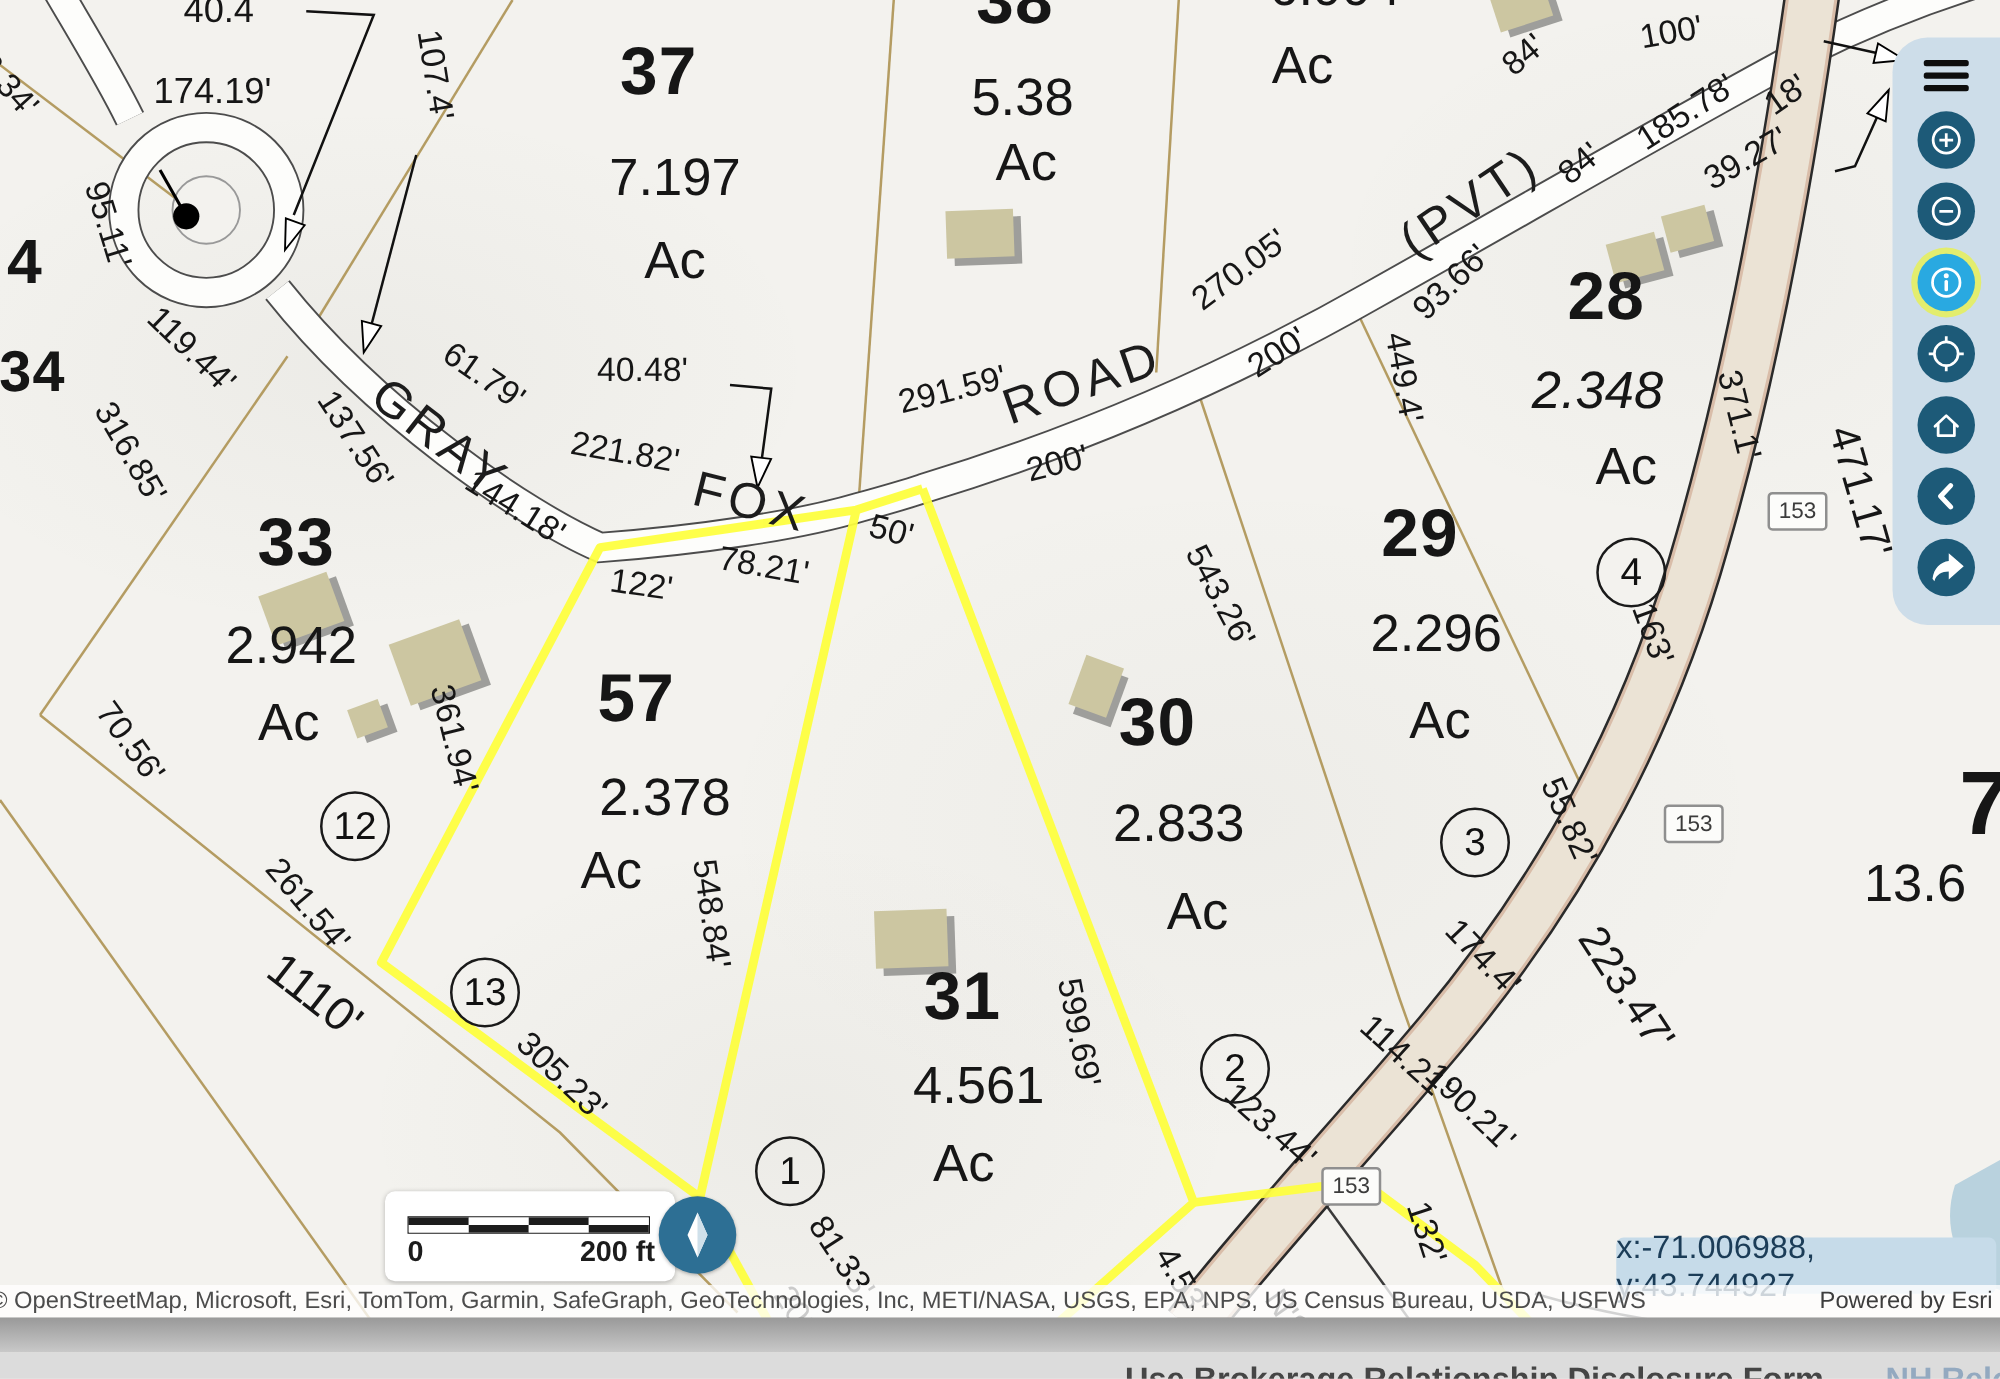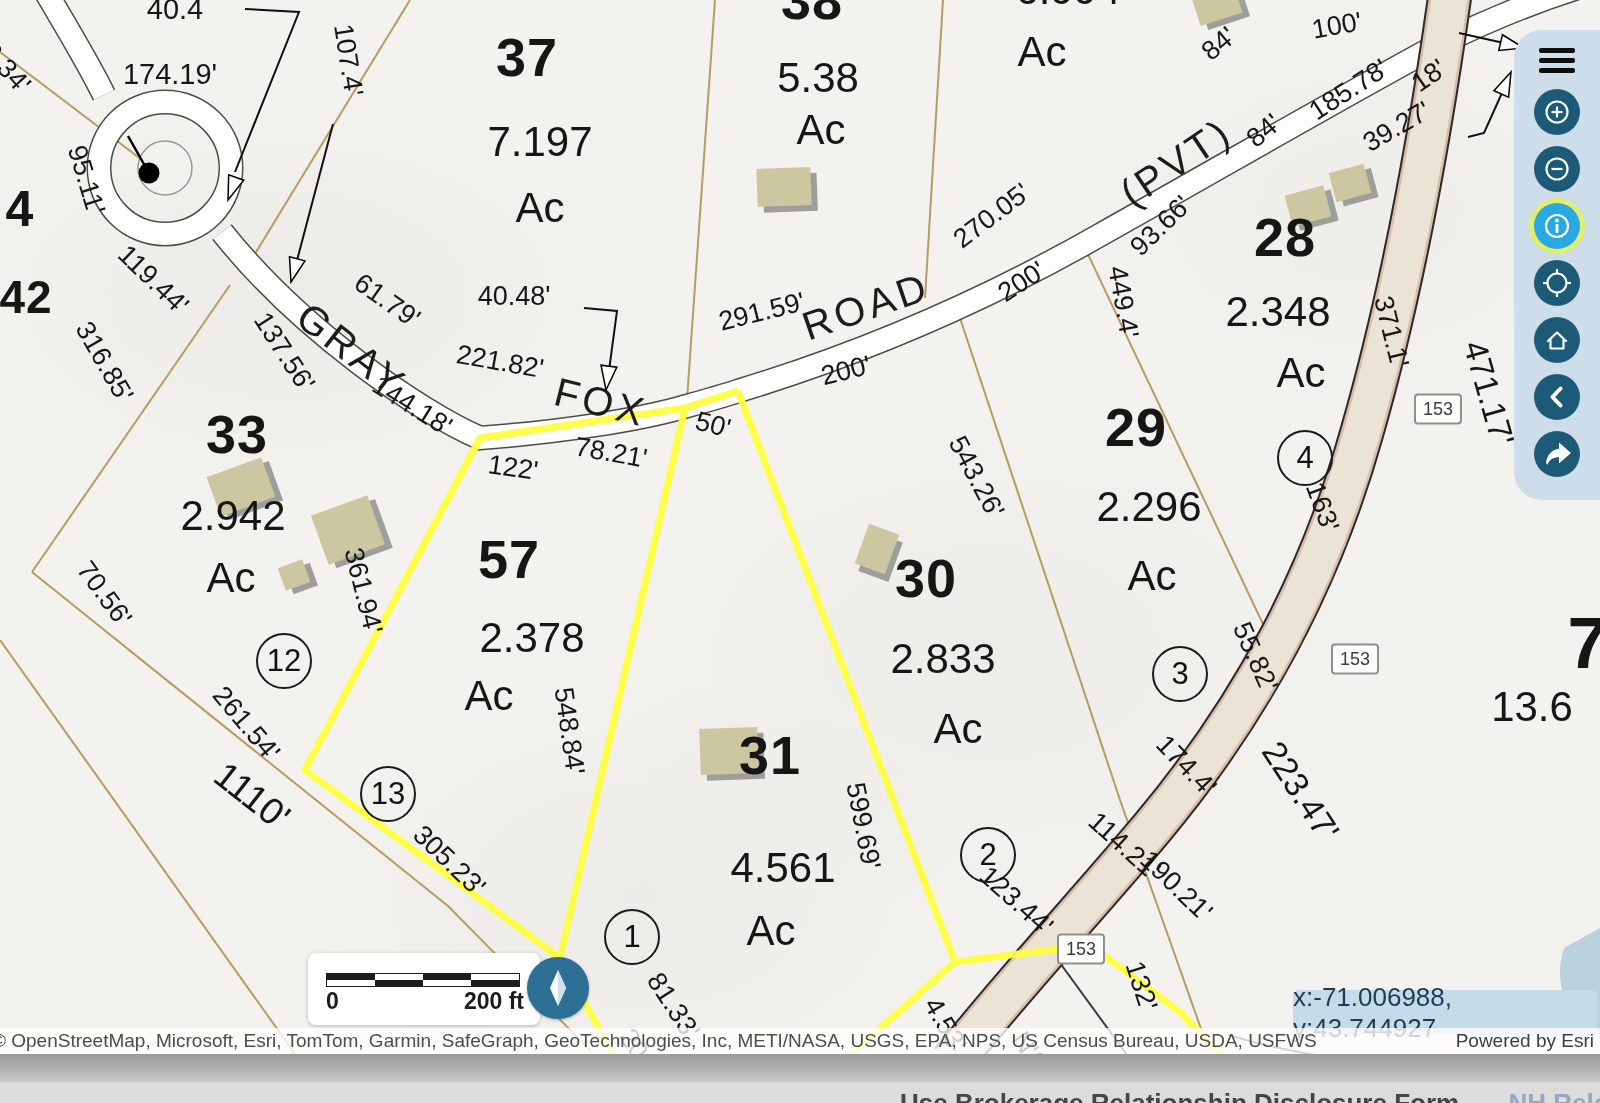--- a/index.html
+++ b/index.html
@@ -197,33 +197,33 @@
       <div class="lbl dim" style="left: 1030px; top: 1052px; transform: translate(-50%, -50%) rotate(55deg);">N'S</div>
       <div class="lbl road" style="left: 352px; top: 350px; transform: translate(-50%, -50%) rotate(38deg);">GRAY</div>
       <div class="lbl road" style="left: 601px; top: 402px; transform: translate(-50%, -50%) rotate(14deg);">FOX</div>
       <div class="lbl road" style="left: 866px; top: 306px; transform: translate(-50%, -50%) rotate(-19deg);">ROAD</div>
       <div class="lbl road" style="left: 1176px; top: 162px; transform: translate(-50%, -50%) rotate(-34deg);">(PVT)</div>
       <div class="lbl parcel" style="left: 527px; top: 57px; transform: translate(-50%, -50%) rotate(0deg);">37</div>
       <div class="lbl parcel" style="left: 812px; top: 0px; transform: translate(-50%, -50%) rotate(0deg);">38</div>
       <div class="lbl parcel" style="left: 1285px; top: 237px; transform: translate(-50%, -50%) rotate(0deg);">28</div>
       <div class="lbl parcel" style="left: 1136px; top: 427px; transform: translate(-50%, -50%) rotate(0deg);">29</div>
       <div class="lbl parcel" style="left: 926px; top: 578px; transform: translate(-50%, -50%) rotate(0deg);">30</div>
-      <div class="lbl parcel" style="left: 770px; top: 755px; transform: translate(-50%, -50%) rotate(0deg);">31</div>
+      <div class="lbl parcel" style="left: 770px; top: 797px; transform: translate(-50%, -50%) rotate(0deg);">31</div>
       <div class="lbl parcel" style="left: 509px; top: 559px; transform: translate(-50%, -50%) rotate(0deg);">57</div>
       <div class="lbl parcel" style="left: 237px; top: 434px; transform: translate(-50%, -50%) rotate(0deg);">33</div>
       <div class="lbl parcel" style="left: 20px; top: 209px; transform: translate(-50%, -50%) rotate(0deg); font-size: 50px;">4</div>
-      <div class="lbl parcel" style="left: 26px; top: 297px; transform: translate(-50%, -50%) rotate(0deg); font-size: 46px;">42</div>
+      <div class="lbl parcel" style="left: 26px; top: 297px; transform: translate(-50%, -50%) rotate(0deg); font-size: 46px;">34</div>
       <div class="lbl parcel" style="left: 1588px; top: 643px; transform: translate(-50%, -50%) rotate(0deg); font-size: 72px;">7</div>
       <div class="lbl acre" style="left: 540px; top: 142px; transform: translate(-50%, -50%) rotate(0deg);">7.197</div>
       <div class="lbl acre" style="left: 540px; top: 208px; transform: translate(-50%, -50%) rotate(0deg);">Ac</div>
       <div class="lbl acre" style="left: 818px; top: 78px; transform: translate(-50%, -50%) rotate(0deg);">5.38</div>
       <div class="lbl acre" style="left: 821px; top: 130px; transform: translate(-50%, -50%) rotate(0deg);">Ac</div>
       <div class="lbl acre" style="left: 1068px; top: -10px; transform: translate(-50%, -50%) rotate(0deg);">6.994</div>
       <div class="lbl acre" style="left: 1042px; top: 52px; transform: translate(-50%, -50%) rotate(0deg);">Ac</div>
-      <div class="lbl acre" style="left: 1278px; top: 312px; transform: translate(-50%, -50%) rotate(0deg);">2.348</div>
+      <div class="lbl acre" style="left: 1278px; top: 312px; transform: translate(-50%, -50%) rotate(0deg); font-style: italic;">2.348</div>
       <div class="lbl acre" style="left: 1301px; top: 373px; transform: translate(-50%, -50%) rotate(0deg);">Ac</div>
       <div class="lbl acre" style="left: 1149px; top: 507px; transform: translate(-50%, -50%) rotate(0deg);">2.296</div>
       <div class="lbl acre" style="left: 1152px; top: 576px; transform: translate(-50%, -50%) rotate(0deg);">Ac</div>
       <div class="lbl acre" style="left: 943px; top: 659px; transform: translate(-50%, -50%) rotate(0deg);">2.833</div>
       <div class="lbl acre" style="left: 958px; top: 729px; transform: translate(-50%, -50%) rotate(0deg);">Ac</div>
       <div class="lbl acre" style="left: 783px; top: 868px; transform: translate(-50%, -50%) rotate(0deg);">4.561</div>
       <div class="lbl acre" style="left: 771px; top: 931px; transform: translate(-50%, -50%) rotate(0deg);">Ac</div>
       <div class="lbl acre" style="left: 532px; top: 638px; transform: translate(-50%, -50%) rotate(0deg);">2.378</div>
       <div class="lbl acre" style="left: 489px; top: 696px; transform: translate(-50%, -50%) rotate(0deg);">Ac</div>
       <div class="lbl acre" style="left: 233px; top: 516px; transform: translate(-50%, -50%) rotate(0deg);">2.942</div>

